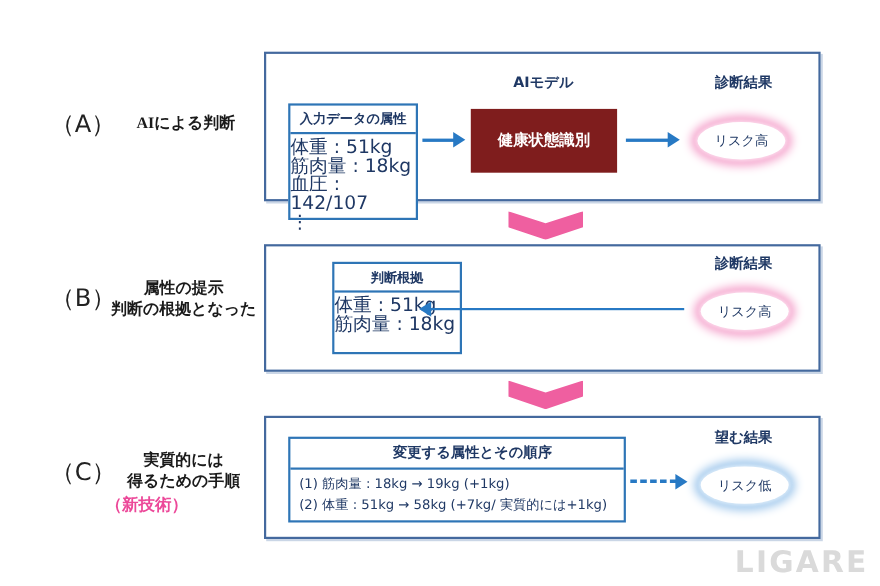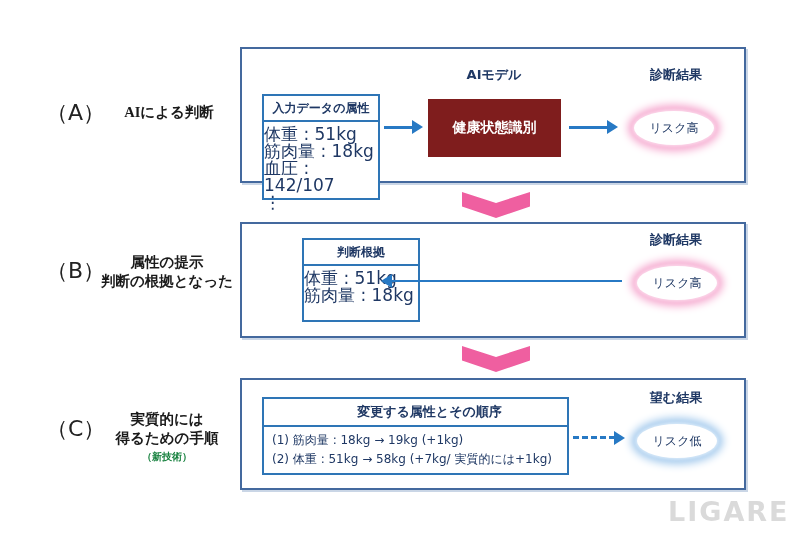--- a/index.html
+++ b/index.html
@@ -37,23 +37,23 @@
     font-weight: bold;
     font-size: 14.5px;
     color: #1a1a1a;
     text-align: center;
     line-height: 19px;
     white-space: nowrap;
   }
   .sec-note {
     position: absolute;
     font-weight: bold;
-    font-size: 10px;
-    color: #15803d;
-    text-align: center;
+    font-size: 15px;
+    color: #ec4899;
+    text-align: left;
     white-space: nowrap;
   }
 
   
   .attr-box {
     position: absolute;
     background: #ffffff;
     border: 2px solid #2e75b6;
   }
   .attr-box .hdr {

